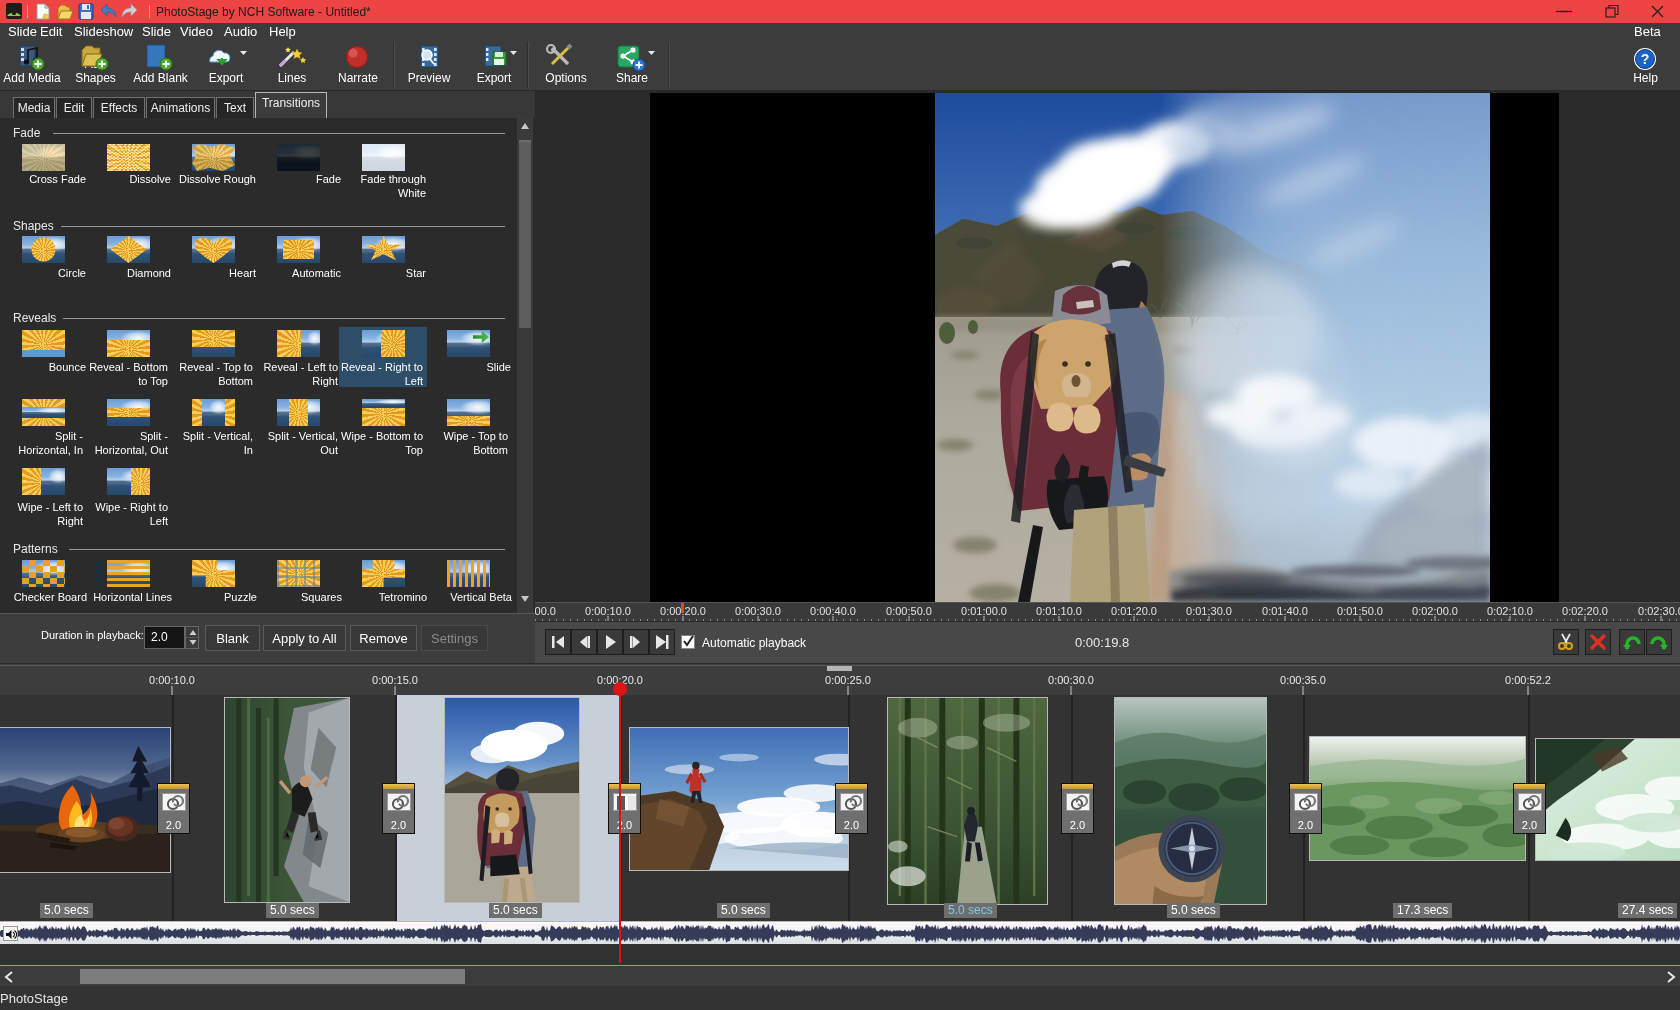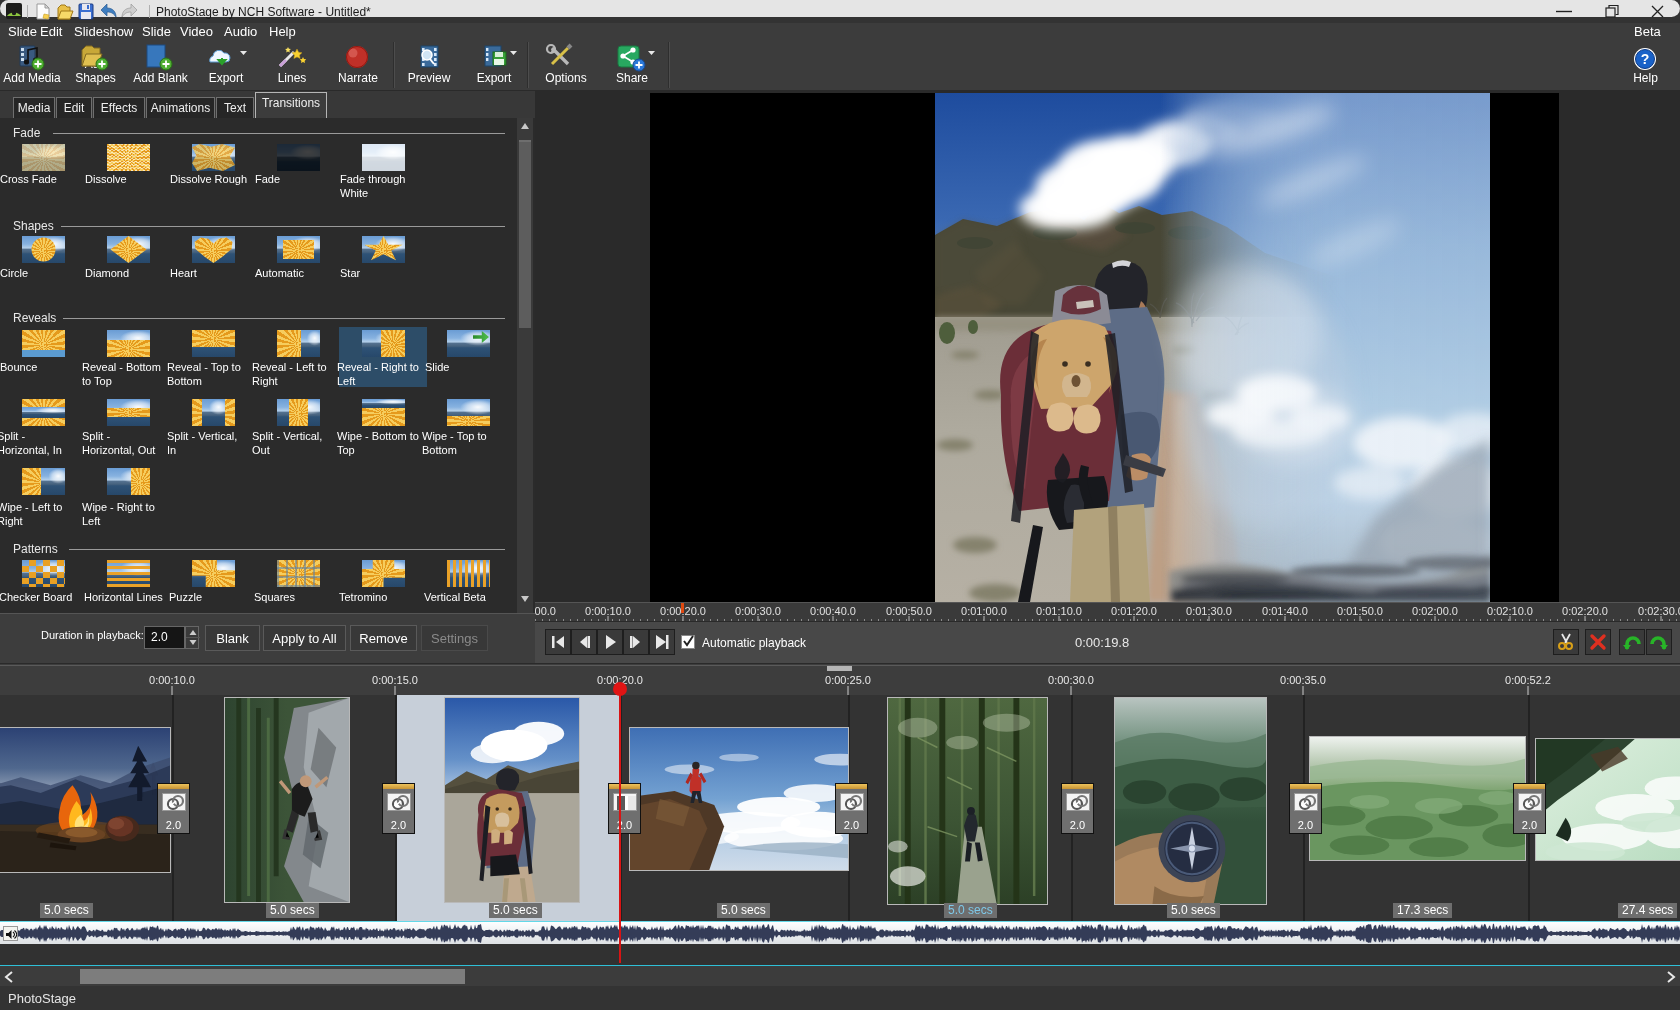--- a/index.html
+++ b/index.html
@@ -1,39 +1,39 @@
 <!DOCTYPE html>
 <html><head><meta charset="utf-8">
 <style>
 * { margin:0; padding:0; box-sizing:border-box; }
 html,body { width:1680px; height:1010px; overflow:hidden; background:#333; }
 body { font-family:"Liberation Sans", sans-serif; position:relative; }
 .abs { position:absolute; }
 
-#titlebar { left:0; top:0; width:1680px; height:17px; background:#e5e5e5; color:#000;border-radius:11px; }
+#titlebar { left:0; top:0; width:1680px; height:23px; background:#ef4444; color:#000; }
 #titlebar .title { position:absolute; left:156px; top:5px; font-size:12px; color:#1a1a1a; }
 
 #menubar { left:0; top:23px; width:1680px; height:17px; background:#3c3c3c; color:#fff; font-size:13px; }
 #menubar span.m { position:absolute; top:1px; }
 
 #toolbar { left:0; top:40px; width:1680px; height:51px; background:#3c3c3c; border-bottom:1px solid #2a2a2a; }
 .tbtn { position:absolute; top:2px; height:46px; text-align:center; color:#fff; font-size:12px; }
 .tbtn .lbl { position:absolute; left:0; bottom:3px; width:100%; }
 .tsep { position:absolute; top:2px; height:46px; width:2px; border-left:1px solid #2e2e2e; border-right:1px solid #4d4d4d; }
 
 #tabrow { left:0; top:91px; width:535px; height:27px; background:#383838; }
 .tab { position:absolute; top:6px; height:21px; background:#262626; border:1px solid #6f6f6f; border-bottom:none; color:#eee; font-size:12px; text-align:center; line-height:20px; }
 .tab.active { top:1px; height:26px; background:#3c3c3c; border-color:#b5b5b5; }
 #tabfill { left:535px; top:91px; width:1145px; height:2px; background:#2a2a2a; }
 
 #panel { left:0; top:118px; width:535px; height:495px; background:#2b2b2b; overflow:hidden; }
 .sect { position:absolute; color:#e8e8e8; font-size:12px; }
 .sline { position:absolute; height:1px; background:#9a9a9a; }
 .th { position:absolute; width:43px; height:27px; overflow:hidden; }
-.thlbl { position:absolute; color:#fff; font-size:11px; text-align:left; line-height:14px; }
+.thlbl { position:absolute; color:#fff; font-size:11px; text-align:right; line-height:14px; }
 .ov { position:absolute; left:0; top:0; right:0; bottom:0; }
 .L { background:
   radial-gradient(ellipse 55% 38% at 72% 30%, rgba(255,255,255,.95) 0%, rgba(255,255,255,.5) 45%, rgba(255,255,255,0) 75%),
   linear-gradient(180deg,#6a9cd4 0%,#87b2e0 30%,#b3cfea 44%,#53708e 50%,#46627e 60%,#2e5276 66%,#27486a 100%); }
 .S { background:repeating-conic-gradient(from 8deg at 50% 55%, #e59a1c 0 9deg, #f6cd5e 9deg 18deg); }
 .dark { filter:brightness(.26); }
 .noise { background:
   repeating-conic-gradient(rgba(255,255,255,.6) 0 25%, rgba(0,0,0,0) 0 50%);
   background-size:4px 3px; }
 .arrow { left:auto; right:1px; top:1px; width:16px; height:12px;
@@ -1147,17 +1147,17 @@
   </div>
 <div id="gap2" class="abs"></div>
 <div id="hsb" class="abs">
     <div class="thumb"></div>
 <svg width="1680" height="21" style="position:absolute;left:0;top:0">
 <path d="M12 6 l-6 5 l6 5" stroke="#e8e8e8" stroke-width="2" fill="none"></path>
 <path d="M1668 6 l6 5 l-6 5" stroke="#e8e8e8" stroke-width="2" fill="none"></path>
 </svg>
   </div>
 <div id="status" class="abs">
-    <span style="position:absolute;left:8px;top:5px">PhotoStage</span>
+    <span style="position:absolute;left:0;top:5px">PhotoStage</span>
   </div>
 <div id="playhead" class="abs"></div>
 <div class="abs" style="left:613px;top:682px;width:14px;height:14px;border-radius:7px;background:#e01414;z-index:51"></div>
 <div class="abs" style="left:681px;top:603px;width:3px;height:9px;background:#e04a10;z-index:51"></div>
 
 </body></html>

